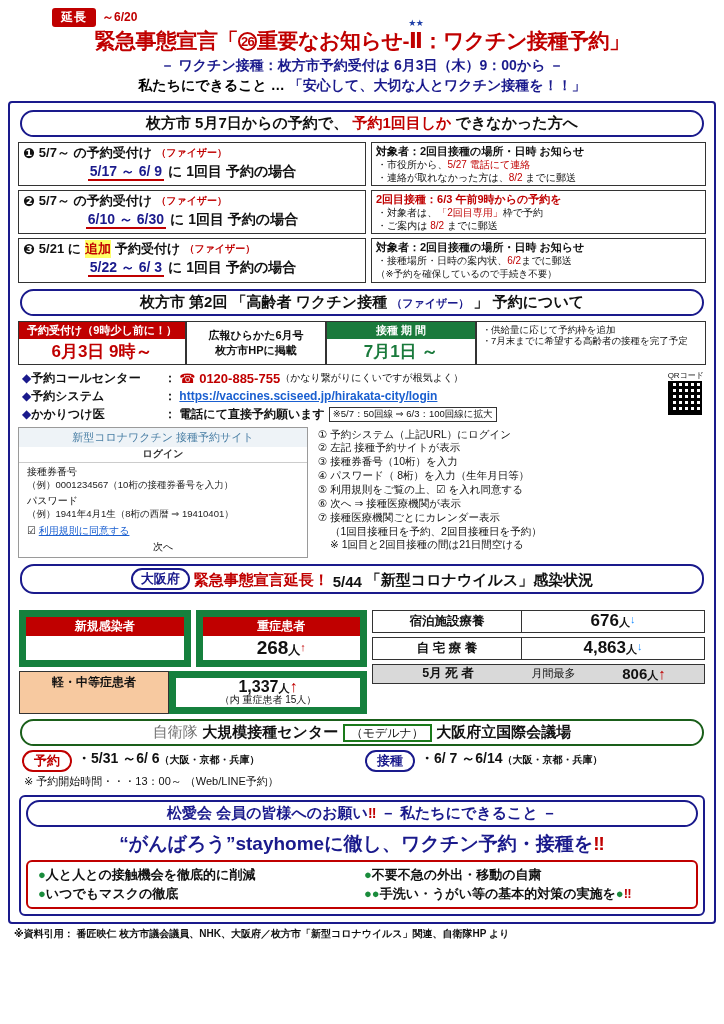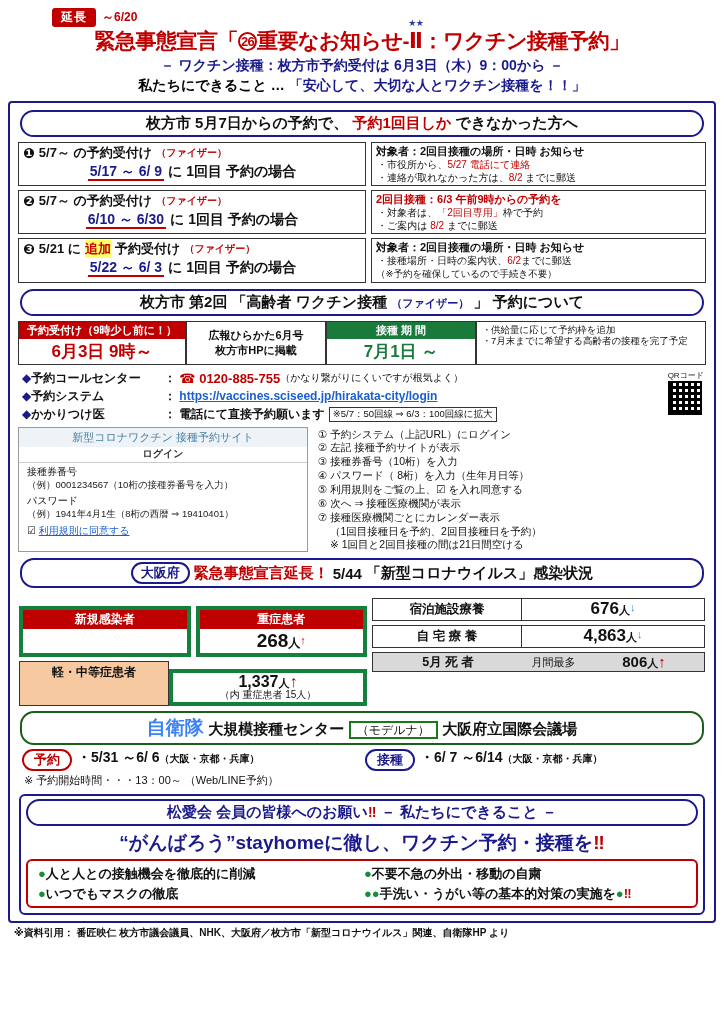--- a/index.html
+++ b/index.html
@@ -111,50 +111,50 @@
   .loginbox .chk { font-size:10px; padding:3px 8px 0 8px; }
   .loginbox .chk u { color:#1a5fd0; }
   .loginbox .nx { text-align:center; font-size:10px; padding:2px 0 3px 0; }
   .steps { flex:1; padding-top:1px; }
   .steps ol { margin:0; padding-left:16px; }
   .steps li { font-size:10.5px; line-height:1.32; }
   .steps .sub { font-size:10.5px; padding-left:16px; line-height:1.32; }
   .steps .note { font-size:10.5px; padding-left:16px; line-height:1.32; }
 
   
-  .osaka-bar { display:flex; align-items:center; justify-content:center; gap:4px;
-    border:2px solid #1a1a8c; border-radius:14px; padding:2px 4px; margin:3px 4px 10px 4px; }
+  .osaka-bar { display:flex; align-items:flex-end; justify-content:center; gap:4px;
+    border:2px solid #1a1a8c; border-radius:14px; padding:2px 4px; margin:3px 4px 16px 4px; }
   .pill { border:2px solid #1a1a8c; border-radius:12px; color:#1a1a8c; font-weight:bold; font-size:13px; padding:0px 8px; }
   .osaka-bar .red { color:#c00000; font-weight:bold; font-size:15px; }
   .osaka-bar .blk { color:#111; font-weight:bold; font-size:15px; }
 
   .statwrap { display:flex; gap:5px; padding:0 3px 3px 3px; }
   .statL { width:348px; }
   .statR { flex:1; }
   .st-hd { background:#c00000; color:#fff; font-weight:bold; font-size:12px; text-align:center; padding:1px; }
   .st-val { text-align:center; font-weight:bold; font-size:19px; color:#111; padding:1px; }
   .st-val .u { font-size:12px; }
   .st-val .up { color:#c00000; font-size:11px; vertical-align:3px;}
-  .cellbox { border:4px solid #15803d;margin-top:8px; }
+  .cellbox { border:7px solid #15803d; }
   .rowflex { display:flex; gap:5px; }
   .lbl-orange { background:#f7c9a0; color:#111; font-weight:bold; font-size:12px; text-align:center; padding:2px 4px; border:1px solid #333; }
   .rline { display:flex; align-items:stretch; margin-bottom:4px; }
   .rline .lb { width:150px; border:1px solid #333; text-align:center; font-weight:bold; font-size:12.5px; padding:2px; }
   .rline .vl { flex:1; border:1px solid #333; border-left:none; text-align:center; font-weight:bold; font-size:17px; color:#111; }
   .rline .vl .u { font-size:11px; }
   .rline .vl .up { color:#1a8cff; font-size:11px; vertical-align:3px;}
   .gray { background:#d9d9d9; }
   .bottomline { display:flex; align-items:center; }
   .bottomline .lb2 { width:150px; text-align:center; font-weight:bold; font-size:12.5px; }
   .bottomline .mid { flex:1; text-align:center; font-size:11px; }
   .bottomline .vv { width:120px; text-align:center; font-weight:bold; font-size:15px; }
 
   
   .jbar { border:2px solid #1a5f1a; border-radius:14px; text-align:center; padding:2px; margin:2px 4px 4px 4px; }
-  .jbar .g { color:#3b82f6; font-weight:bold; font-size:19px; }
+  .jbar .g { color:#737373; font-weight:normal; font-size:15px; }
   .jbar .blk { color:#111; font-weight:bold; font-size:15px; }
   .jbar .pillg { border:2px solid #1a7a1a; border-radius:0; padding:0 6px; font-size:12px; color:#111; }
   .jrow { display:flex; gap:6px; padding:0 6px; }
   .jcell { flex:1; display:flex; align-items:flex-start; gap:5px; }
   .jcell .tag { border:2px solid #c00000; border-radius:12px; color:#c00000; font-weight:bold; font-size:13px; padding:0 10px; }
   .jcell .tagb { border:2px solid #1a1a8c; border-radius:12px; color:#1a1a8c; font-weight:bold; font-size:13px; padding:0 10px; }
   .jcell .val { font-weight:bold; font-size:14px; color:#111; }
   .jcell .val .sm { font-size:10px; }
   .jnote { font-size:11px; padding:2px 8px 2px 8px; }
 
@@ -331,20 +331,21 @@
           <div class="ex">（例）0001234567（10桁の接種券番号を入力）</div>
         </div>
         <div class="fld">
           <div class="nm">パスワード</div>
           <div class="ex">（例）1941年4月1生（8桁の西暦 ⇒ 19410401）</div>
         </div>
         <div class="chk">
           <span>☑</span>
           <u>利用規則に同意する</u>
         </div>
+        <div class="nx">次へ</div>
       </div>
       <div class="steps">
         <ol style="list-style:none;padding-left:4px;margin:0;">
           <li>① <span>予約システム（上記URL）にログイン</span></li>
           <li>② <span>左記 接種予約サイトが表示</span></li>
           <li>③ <span>接種券番号（10桁）を入力</span></li>
           <li>④ <span>パスワード（ 8桁）を入力（生年月日等）</span></li>
           <li>⑤ <span>利用規則をご覧の上、☑ を入れ同意する</span></li>
           <li>⑥ <span>次へ ⇒ 接種医療機関が表示</span></li>
           <li>⑦ <span>接種医療機関ごとにカレンダー表示</span></li>

